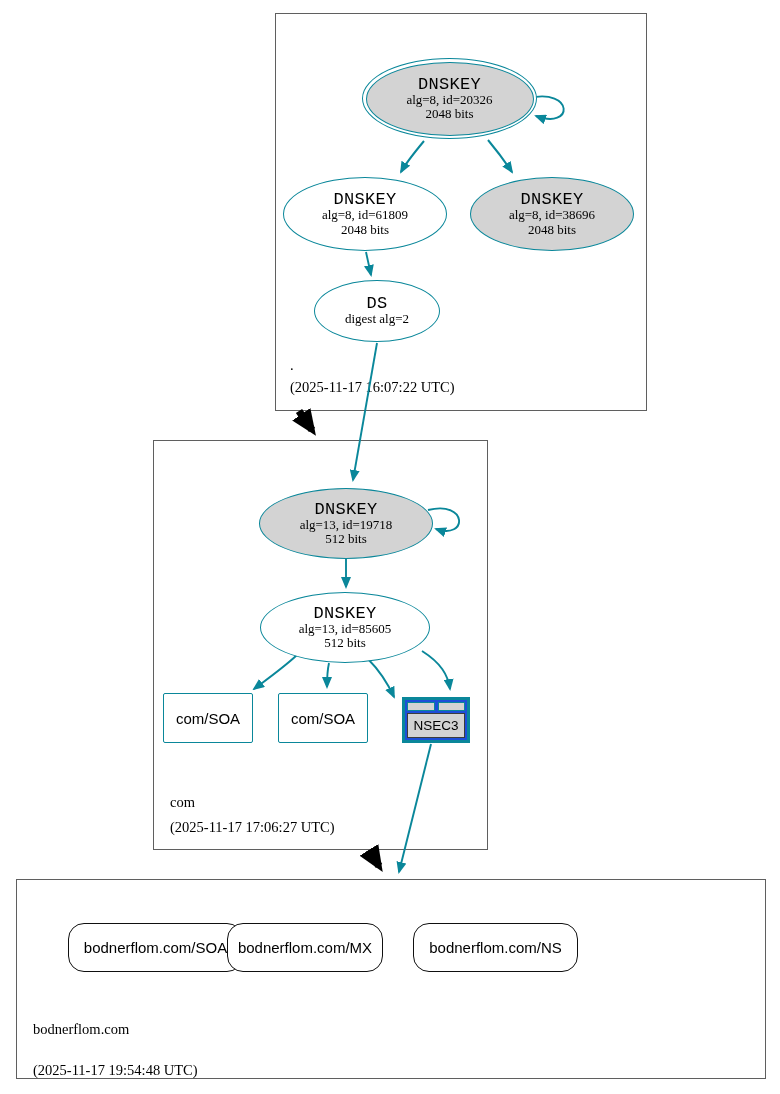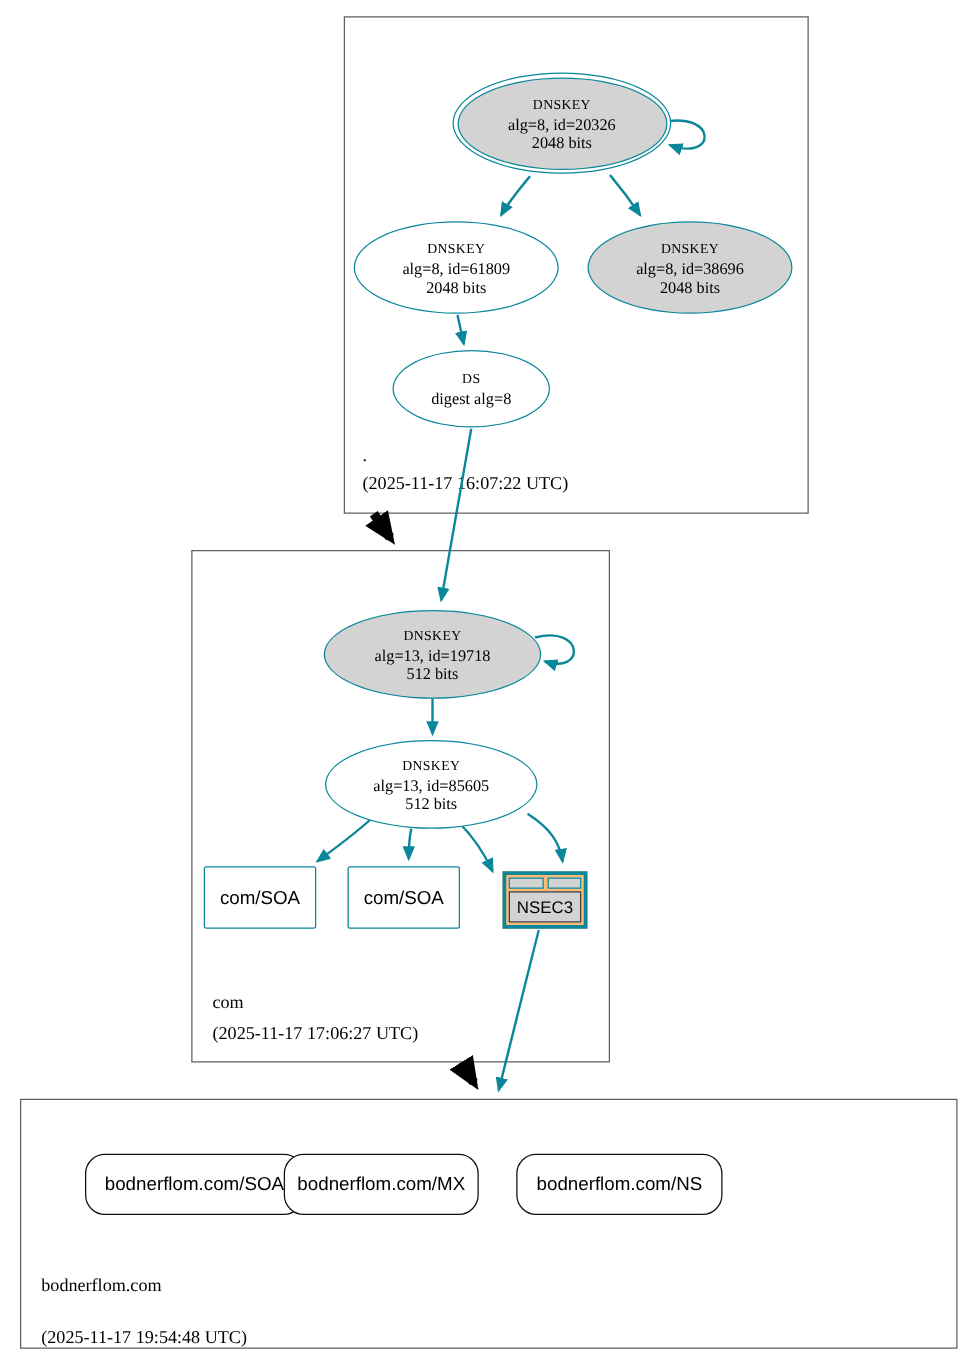--- a/index.html
+++ b/index.html
@@ -14,29 +14,29 @@
 
   .ell{position:absolute;border-radius:50%;border:1.8px solid #0a879a;
        display:flex;flex-direction:column;align-items:center;justify-content:center;
        box-sizing:border-box;z-index:3;text-align:center;background:#fff;}
   .ell.gray{background:#d3d3d3;}
   .ell-outer{position:absolute;border-radius:50%;border:1.8px solid #0a879a;box-sizing:border-box;
        display:flex;z-index:3;background:#fff;}
   .ell-inner{flex:1;margin:2.5px;border:1.8px solid #0a879a;border-radius:50%;background:#d3d3d3;
        display:flex;flex-direction:column;align-items:center;justify-content:center;text-align:center;box-sizing:border-box;}
 
-  .n-title{font-family:Liberation Serif, serif;font-size:11px;line-height:17px;letter-spacing:.3px;}
+  .n-title{font-family:Liberation Mono, monospace;font-size:17px;line-height:17px;letter-spacing:.3px;}
   .n-det{font-family:"Liberation Serif", serif;font-size:13px;line-height:14.5px;}
 
   .rrect{position:absolute;box-sizing:border-box;border:1.8px solid #0a879a;border-radius:2px;
          background:#fff;display:flex;align-items:center;justify-content:center;z-index:3;
          font-family:"Liberation Sans", sans-serif;font-size:15px;white-space:nowrap;}
   .rrect.blackb{border:1.9px solid #0f0f0f;border-radius:16px;}
 
-  .nsec3{position:absolute;box-sizing:border-box;border:3.2px solid #0a879a;background:#fdba74;
+  .nsec3{position:absolute;box-sizing:border-box;border:3.2px solid #0a879a;background:#1d4ed8;
          z-index:3;padding:2px;display:flex;flex-direction:column;}
   .nsec3-top{display:flex;gap:3px;height:9px;}
   .nsec3-cell{flex:1;border:1.6px solid #0a879a;box-sizing:border-box;background:#d3d3d3;}
   .nsec3-body{margin-top:2px;flex:1;border:1.1px solid #3c3c3c;box-sizing:border-box;
         display:flex;align-items:center;justify-content:center;
         font-family:"Liberation Sans", sans-serif;font-size:13.5px;background:#d3d3d3;}
 </style>
 </head>
 <body>
 
@@ -108,21 +108,21 @@
   </div>
 
   <div class="ell gray" style="left:470px;top:177px;width:164px;height:74px;">
     <div class="n-title">DNSKEY</div>
     <div class="n-det">alg=8, id=38696</div>
     <div class="n-det">2048 bits</div>
   </div>
 
   <div class="ell" style="left:314px;top:280px;width:126px;height:62px;">
     <div class="n-title">DS</div>
-    <div class="n-det">digest alg=8</div>
+    <div class="n-det">digest alg=2</div>
   </div>
 
   <div class="ell gray" style="left:259px;top:488px;width:174px;height:71px;">
     <div class="n-title">DNSKEY</div>
     <div class="n-det">alg=13, id=19718</div>
     <div class="n-det">512 bits</div>
   </div>
 
   <div class="ell" style="left:260px;top:592px;width:170px;height:71px;">
     <div class="n-title">DNSKEY</div>

